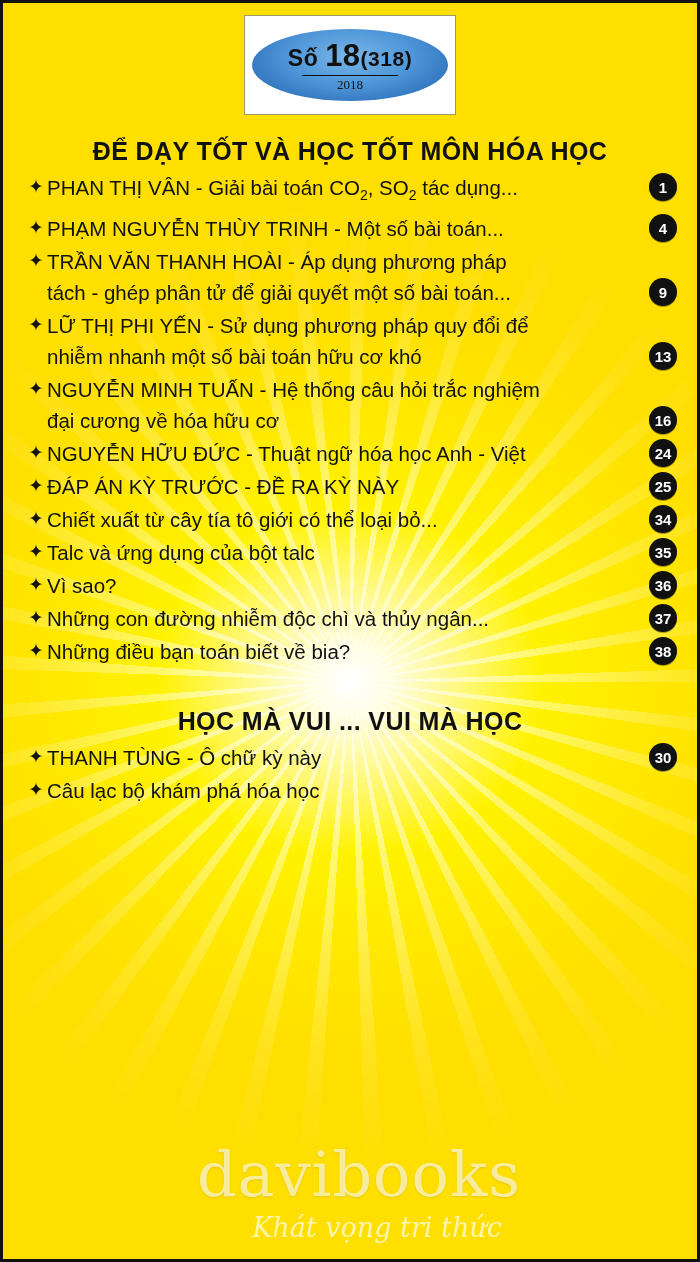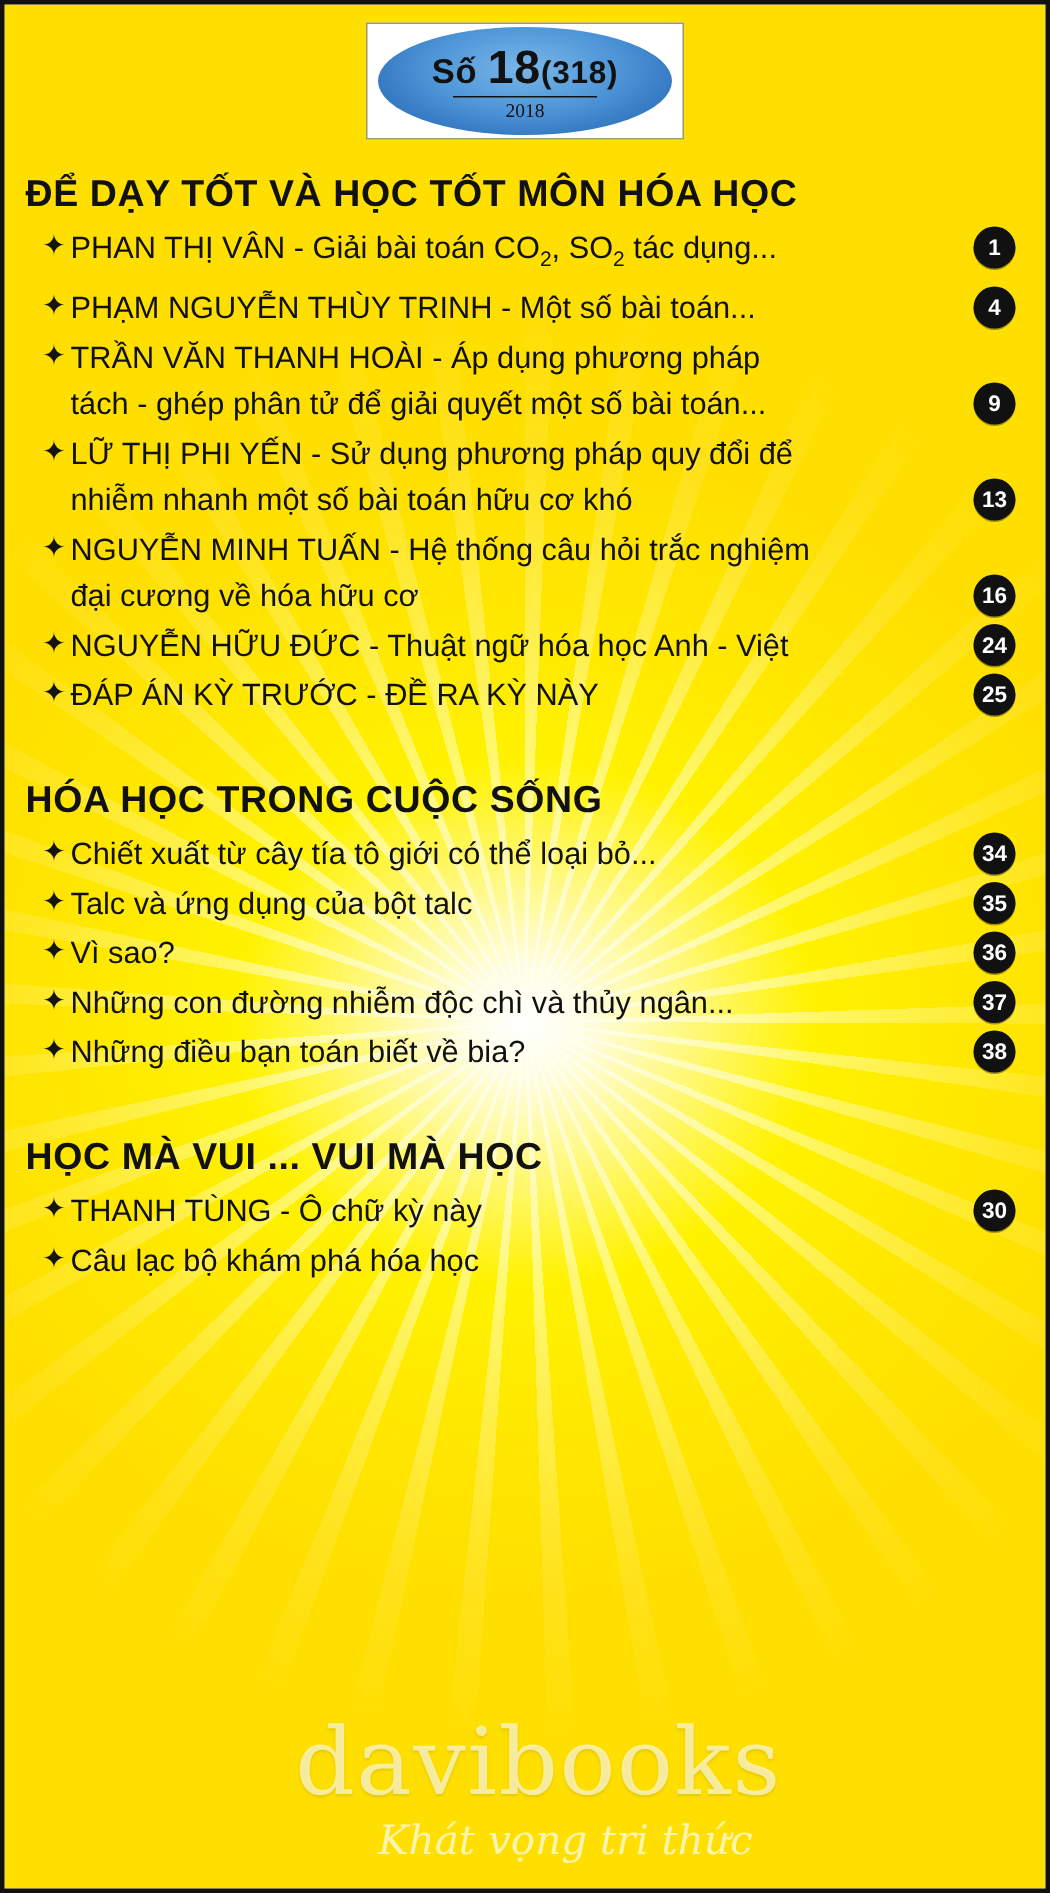--- a/index.html
+++ b/index.html
@@ -38,21 +38,21 @@
   .content {
     position: relative;
     z-index: 3;
     padding: 0 14px;
   }
 
   
   .issue-box {
     position: relative;
     width: 212px;
-    height: 78px;
+    height: 100px;
     margin: 12px auto 0 auto;
     background: #ffffff;
     border: 1px solid #9a9a6a;
     box-sizing: border-box;
     overflow: hidden;
   }
   .issue-ellipse {
     position: absolute;
     left: 50%;
     top: 50%;
@@ -92,21 +92,21 @@
     margin: 4px 0 2px 0;
   }
   .issue-year {
     font-family: "Liberation Serif", serif;
     font-size: 13px;
     line-height: 1;
   }
 
   
   .section-title {
-    text-align: left;
+    text-align: center;
     font-family: "Liberation Sans", sans-serif;
     font-weight: bold;
     font-size: 25px;
     color: #111111;
     letter-spacing: 0.4px;
     margin: 22px 0 6px 0;
     white-space: nowrap;
   }
   .section-title.second { margin-top: 40px; }
   .section-title.third  { margin-top: 40px; }
@@ -249,21 +249,20 @@
       <span class="entry-text">NGUYỄN HỮU ĐỨC - Thuật ngữ hóa học Anh - Việt</span>
       <span class="page-num row1">24</span>
     </div>
 
     <div class="entry">
       <span class="bullet">✦</span>
       <span class="entry-text">ĐÁP ÁN KỲ TRƯỚC - ĐỀ RA KỲ NÀY</span>
       <span class="page-num row1">25</span>
     </div>
 
-    <div class="section-title second">HÓA HỌC TRONG CUỘC SỐNG</div>
 
     <div class="entry">
       <span class="bullet">✦</span>
       <span class="entry-text">Chiết xuất từ cây tía tô giới có thể loại bỏ...</span>
       <span class="page-num row1">34</span>
     </div>
 
     <div class="entry">
       <span class="bullet">✦</span>
       <span class="entry-text">Talc và ứng dụng của bột talc</span>

